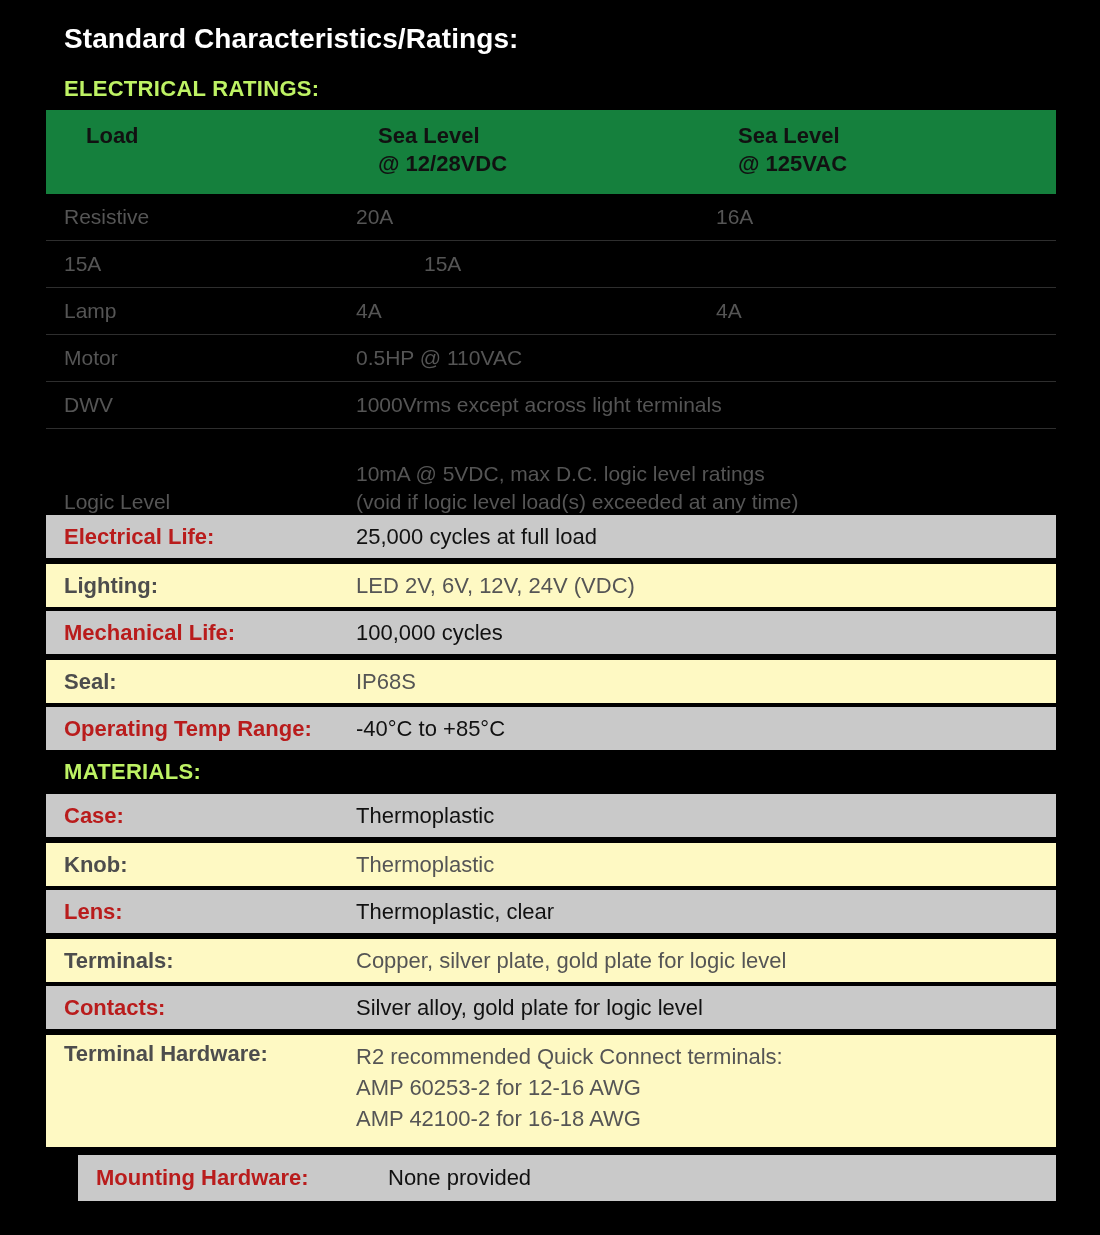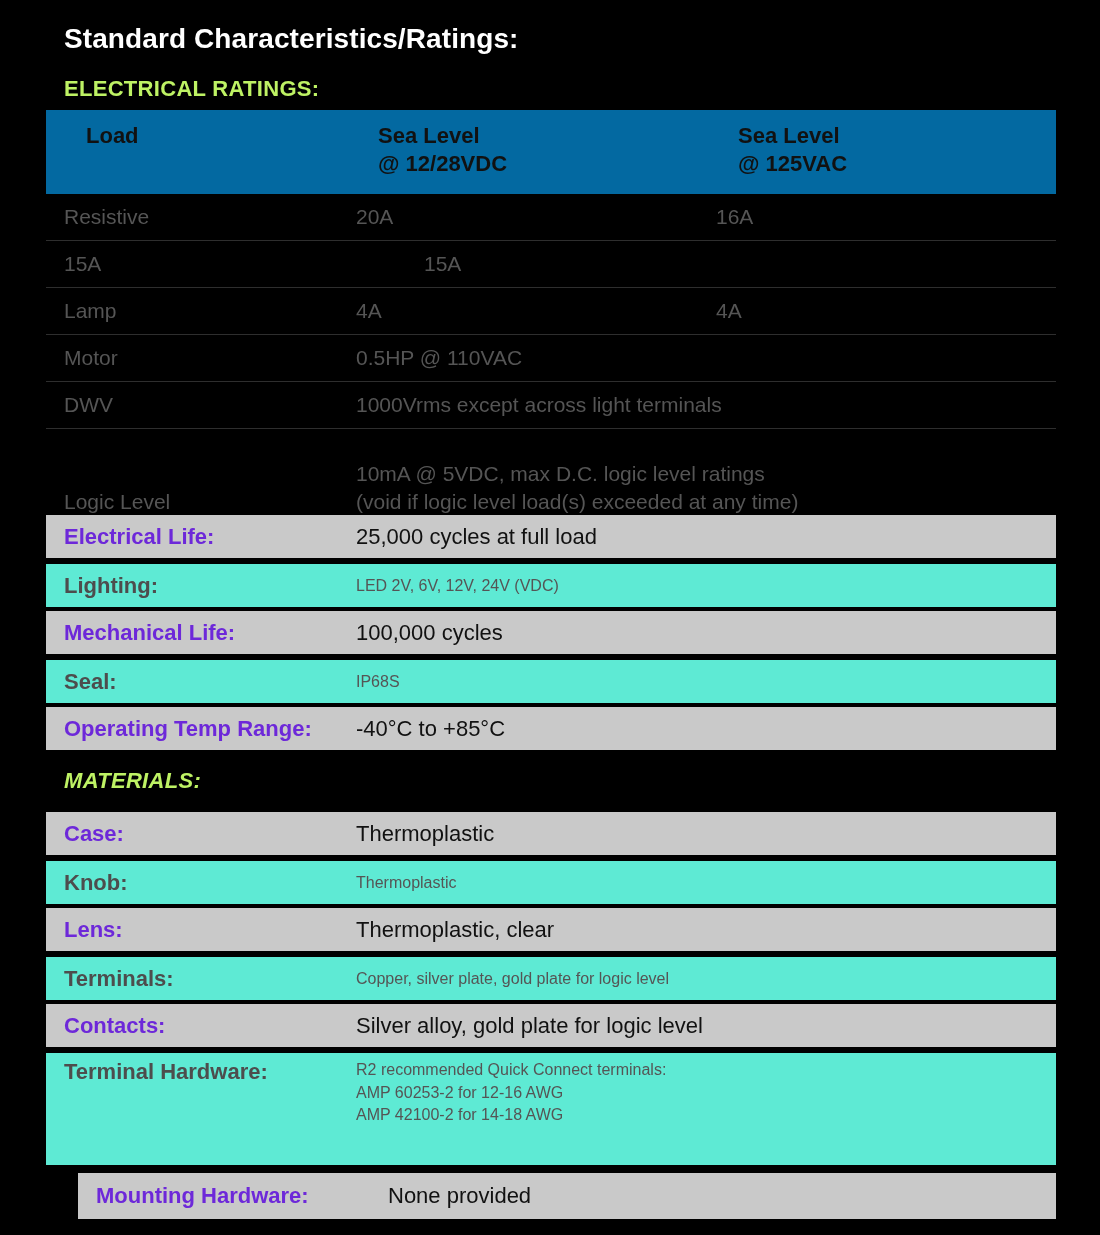--- a/index.html
+++ b/index.html
@@ -70,21 +70,21 @@
     flex: 0 0 360px;
     box-sizing: border-box;
   }
   .row .c-rest {
     flex: 1 1 auto;
     box-sizing: border-box;
   }
 
   
   .col-head {
-    background: #0369a1;
+    background: #15803d;
     height: 84px;
     align-items: flex-start;
     padding-top: 12px;
     padding-left: 40px;
   }
   .col-head .h {
     font-size: 22px;
     font-weight: bold;
     color: #111111;
     line-height: 1.28;
@@ -111,40 +111,40 @@
 
   
   .lite-row {
     background: #c9c9c9;
     height: 43px;
     align-items: center;
   }
   .lite-row .lbl {
     font-size: 22px;
     font-weight: bold;
-    color: #6d28d9;
+    color: #b91c1c;
   }
   .lite-row .val {
     font-size: 22px;
     color: #111111;
   }
 
   
   .dk-row {
-    background: #5eead4;
+    background: #fef9c3;
     height: 43px;
     align-items: center;
   }
   .dk-row .lbl {
     font-size: 22px;
     font-weight: bold;
     color: #4d4d4d;
   }
   .dk-row .val {
-    font-size: 16px;
+    font-size: 22px;
     color: #555555;
   }
   .dk-row.multi {
     height: 112px;
     align-items: flex-start;
     padding-top: 6px;
   }
   .dk-row .val .ln { display: block; line-height: 1.42; }
 
   .spacer-8 { height: 8px; }
@@ -238,21 +238,21 @@
     <div class="c-label"><span class="lbl">Seal:</span></div>
     <div class="c-rest"><span class="val">IP68S</span></div>
   </div>
   <div class="spacer-4"></div>
 
   <div class="row lite-row">
     <div class="c-label"><span class="lbl">Operating Temp Range:</span></div>
     <div class="c-rest"><span class="val">-40°C to +85°C</span></div>
   </div>
 
-  <div class="section-head" style="height:62px;font-style:italic;">
+  <div class="section-head" style="height:44px;">
     <span class="sec-text">MATERIALS:</span>
   </div>
 
   <div class="row lite-row">
     <div class="c-label"><span class="lbl">Case:</span></div>
     <div class="c-rest"><span class="val">Thermoplastic</span></div>
   </div>
   <div class="spacer-6"></div>
 
   <div class="row dk-row">
@@ -278,21 +278,21 @@
     <div class="c-rest"><span class="val">Silver alloy, gold plate for logic level</span></div>
   </div>
   <div class="spacer-6"></div>
 
   <div class="row dk-row multi">
     <div class="c-label"><span class="lbl">Terminal Hardware:</span></div>
     <div class="c-rest">
       <span class="val">
         <span class="ln">R2 recommended Quick Connect terminals:</span>
         <span class="ln">AMP 60253-2 for 12-16 AWG</span>
-        <span class="ln">AMP 42100-2 for 14-18 AWG</span>
+        <span class="ln">AMP 42100-2 for 16-18 AWG</span>
       </span>
     </div>
   </div>
   <div class="spacer-8"></div>
 
   <div class="row lite-row" style="height:46px;margin-left:32px;">
     <div class="c-label"><span class="lbl">Mounting Hardware:</span></div>
     <div class="c-rest"><span class="val">None provided</span></div>
   </div>
 

